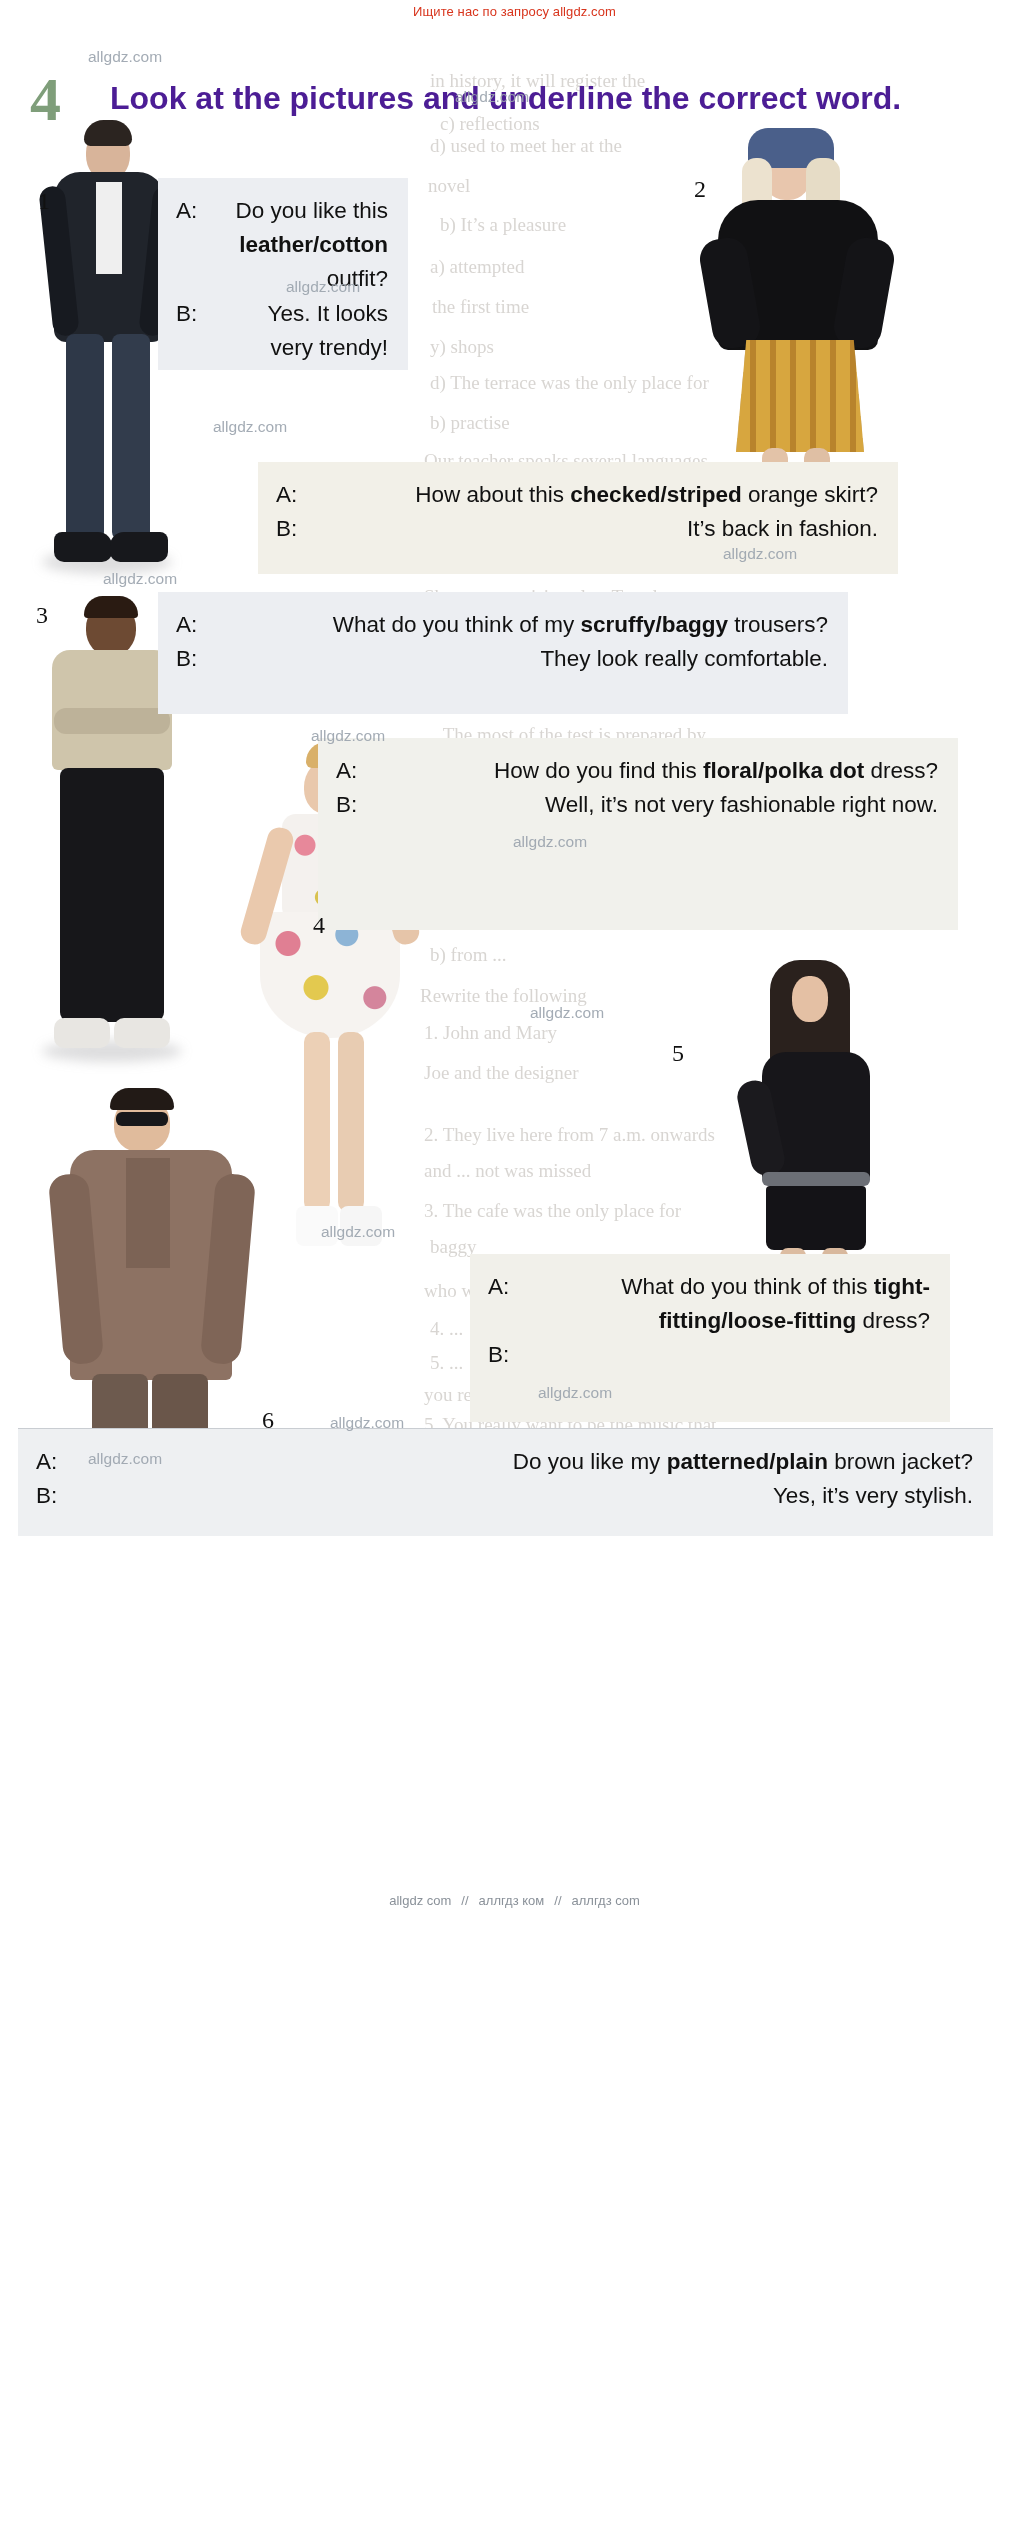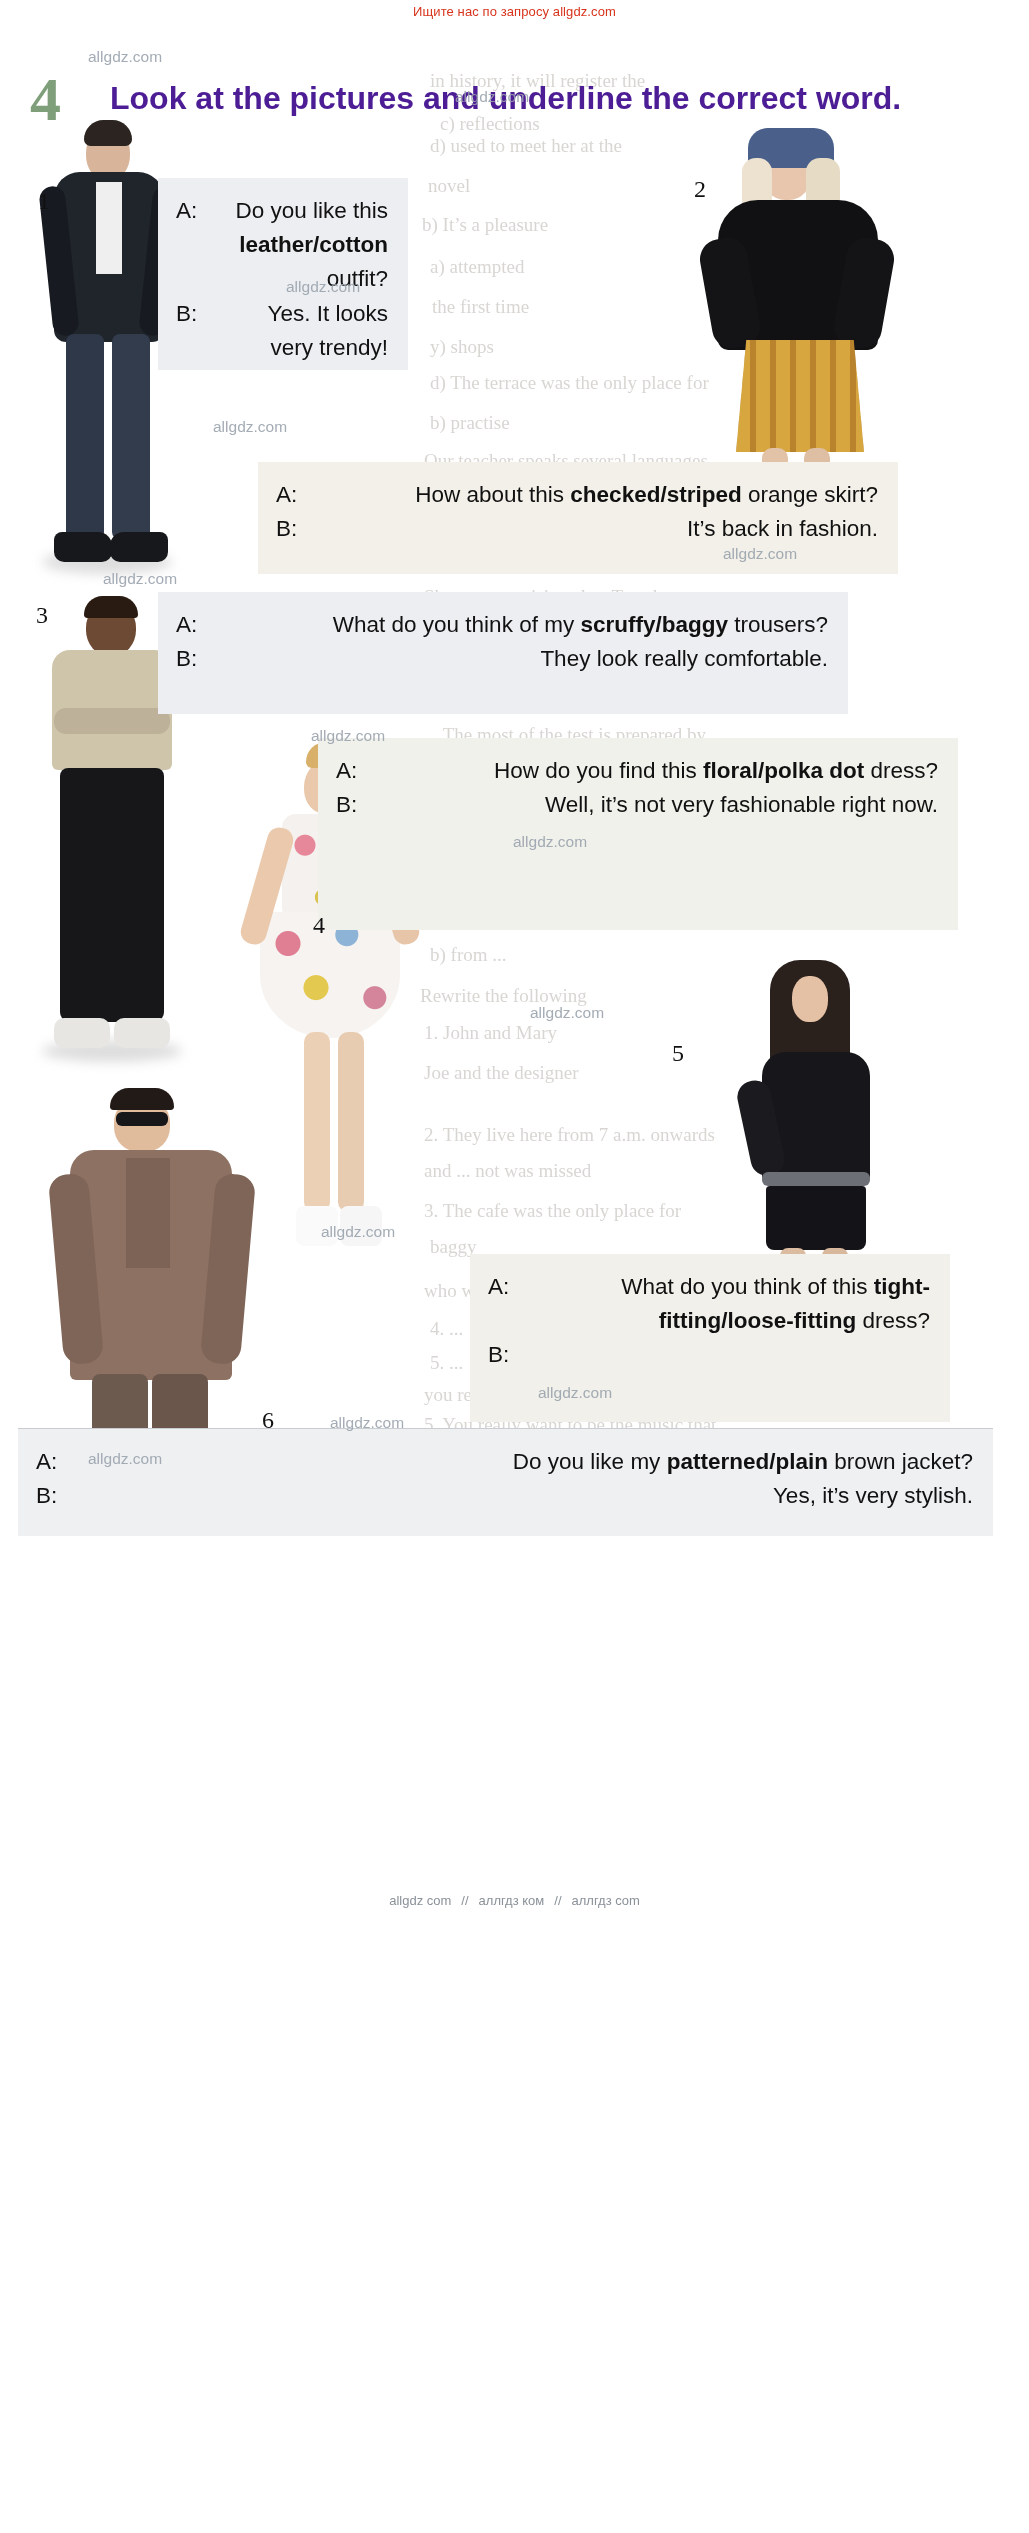--- a/index.html
+++ b/index.html
@@ -79,21 +79,21 @@
 
 <div class="page">
 
   <div class="top-banner">Ищите нас по запросу allgdz.com</div>
 
   <div class="ghost-layer" id="ghostLayer">
       <div class="ghost-line" style="left: 430px; top: 70px;">in history, it will register the</div>
       <div class="ghost-line" style="left: 440px; top: 113px;">c) reflections</div>
       <div class="ghost-line" style="left: 430px; top: 135px;">d) used to meet her at the</div>
       <div class="ghost-line" style="left: 428px; top: 175px;">novel</div>
-      <div class="ghost-line" style="left: 422px; top: 214px;">b) It’s a pleasure</div>
+      <div class="ghost-line" style="left: 440px; top: 214px;">b) It’s a pleasure</div>
       <div class="ghost-line" style="left: 430px; top: 256px;">a) attempted</div>
       <div class="ghost-line" style="left: 432px; top: 296px;">the first time</div>
       <div class="ghost-line" style="left: 430px; top: 336px;">y) shops</div>
       <div class="ghost-line" style="left: 430px; top: 372px;">d) The terrace was the only place for</div>
       <div class="ghost-line" style="left: 430px; top: 412px;">b) practise</div>
       <div class="ghost-line" style="left: 424px; top: 450px;">Our teacher speaks several languages</div>
       <div class="ghost-line" style="left: 430px; top: 472px;">a) are able to</div>
       <div class="ghost-line" style="left: 430px; top: 512px;">d) look at her, she is more than 30</div>
       <div class="ghost-line" style="left: 430px; top: 552px;">b) make </div>
       <div class="ghost-line" style="left: 424px; top: 586px;">She came to visit us last Tuesday</div>

